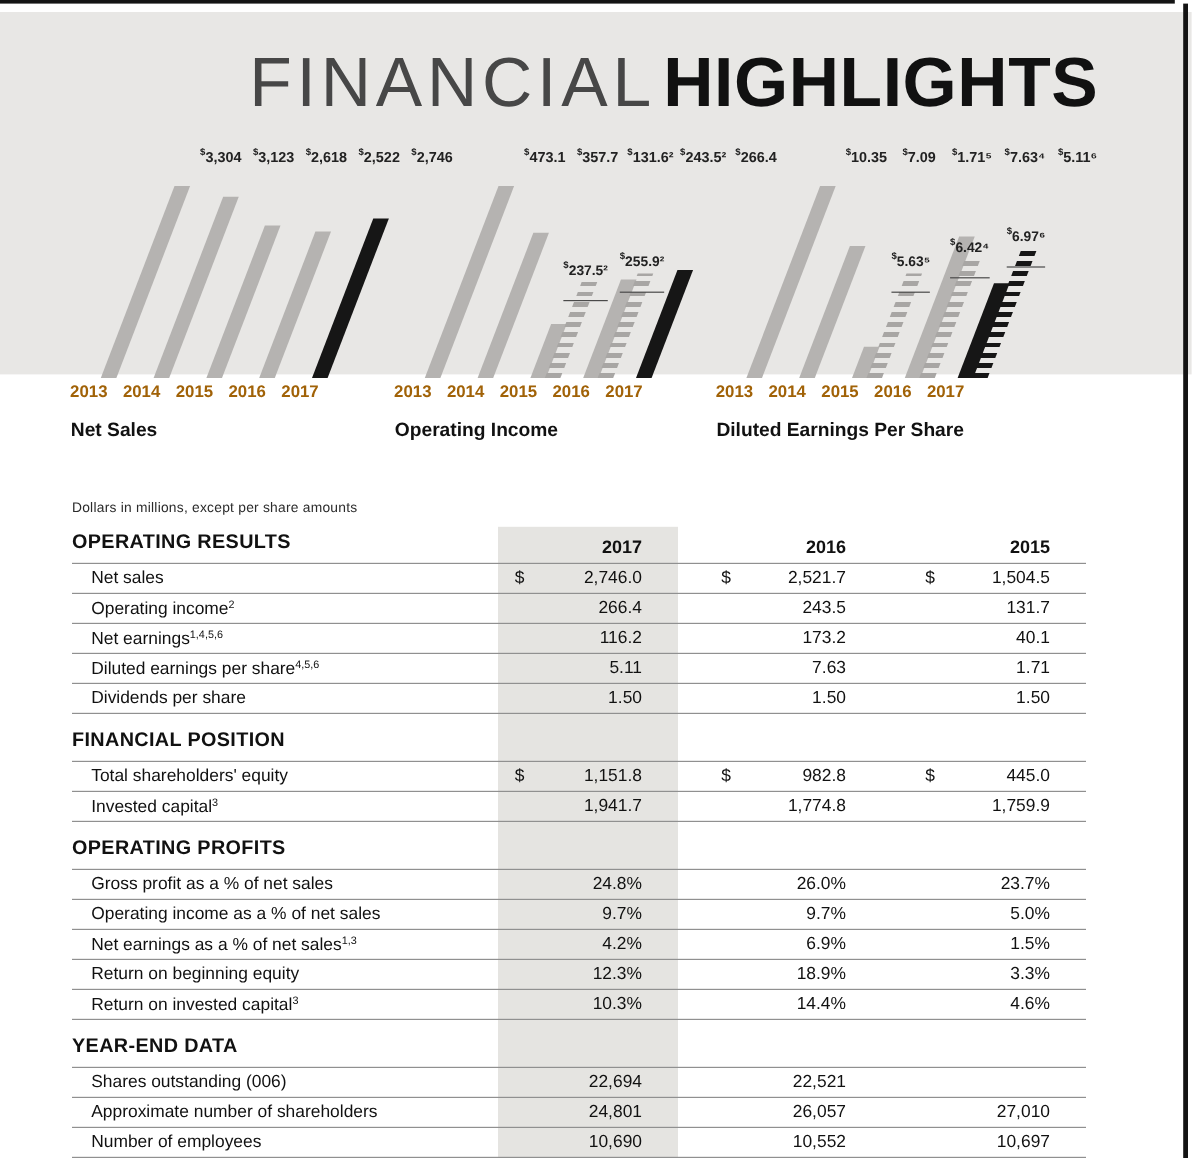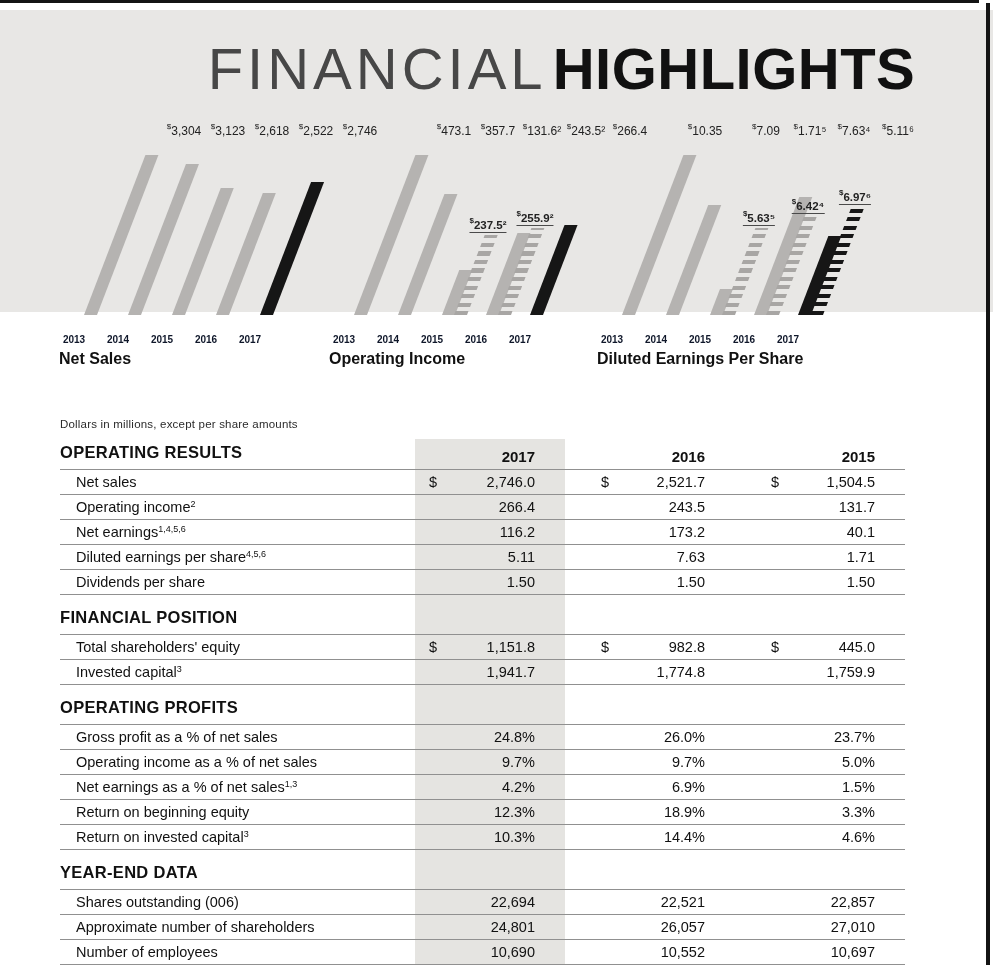--- a/index.html
+++ b/index.html
@@ -37,31 +37,31 @@
   .plot{position:absolute;top:0;left:0;width:100%;height:252px;overflow:visible;}
   .bar{
     position:absolute;width:13px;background:var(--bar-gray);
     transform:skewX(-21deg);transform-origin:bottom left;
   }
   .bar.black{background:var(--bar-black);}
   .bar.dashed{background:repeating-linear-gradient(to top,#a8a6a4 0 4px,rgba(0,0,0,0) 4px 8.5px);}
   .bar.dashed.black{background:repeating-linear-gradient(to top,#161616 0 4px,rgba(0,0,0,0) 4px 8.5px);}
   .val-label{
     position:absolute;top:0;transform:translateX(-50%);
-    font-size:12px;font-weight:normal;color:#222;white-space:nowrap;
+    font-size:12px;font-weight:bold;color:#222;white-space:nowrap;
   }
   .adj-label{
     position:absolute;transform:translateX(-50%);
     font-size:11.5px;font-weight:bold;color:#222;white-space:nowrap;
-    border-bottom:1px solid #4a4a4a;padding-bottom:1px;
+    border-bottom:1px solid #4a4a4a;padding-bottom:18px;
   }
   sup.dsup{font-size:8px;vertical-align:6px;}
   .year-label{
-    position:absolute;top:212px;transform:translateX(-50%);
-    font-size:10px;font-weight:bold;color:#0f172a;
+    position:absolute;top:196px;transform:translateX(-50%);
+    font-size:14px;font-weight:bold;color:#a16207;
   }
   .chart-title{position:absolute;top:228px;left:17px;font-size:16px;font-weight:bold;color:#111;}
 
   
   .table-wrap{position:absolute;top:418px;left:60px;right:88px;}
   .note{font-size:11.5px;color:#2b2b2b;margin-bottom:9px;letter-spacing:0.2px;}
   .tbl{position:relative;}
   .shade{position:absolute;left:355px;top:0;bottom:0;width:150px;background:var(--shade);z-index:0;}
   .sec{position:relative;z-index:1;}
   .sec.gap{margin-top:9px;}
@@ -133,21 +133,21 @@
             <div class="bar dashed" style="left: 142px; top: 113px; height: 80px;"></div>
             <div class="adj-label" style="left: 176px; top: 94px;"><sup class="dsup">$</sup>237.5²</div>
             <div class="bar dashed" style="left: 186px; top: 106px; height: 87px;"></div>
             <div class="adj-label" style="left: 223px; top: 87px;"><sup class="dsup">$</sup>255.9²</div>
           </div>
         <div class="chart-title">Operating Income</div>
       </div>
       <div class="chart" id="chart-2" style="left:580px">
         <div class="plot">
             <div class="bar" style="left: 42px; top: 33px; height: 160px;"></div>
-            <div class="val-label" style="left: 125px;"><sup class="dsup">$</sup>10.35</div>
+            <div class="val-label" style="left: 142px;"><sup class="dsup">$</sup>10.35</div>
             <div class="year-label" style="left: 32px;">2013</div>
             <div class="bar" style="left: 86px; top: 83px; height: 110px;"></div>
             <div class="val-label" style="left: 186px;"><sup class="dsup">$</sup>7.09</div>
             <div class="year-label" style="left: 76px;">2014</div>
             <div class="bar" style="left: 130px; top: 167px; height: 26px;"></div>
             <div class="val-label" style="left: 230px;"><sup class="dsup">$</sup>1.71⁵</div>
             <div class="year-label" style="left: 120px;">2015</div>
             <div class="bar" style="left: 174px; top: 75px; height: 118px;"></div>
             <div class="val-label" style="left: 274px;"><sup class="dsup">$</sup>7.63⁴</div>
             <div class="year-label" style="left: 164px;">2016</div>
@@ -358,23 +358,20 @@
             <div class="t-val col2"></div>
           </div>
           <div class="t-row">
             <div class="t-label row-label">Shares outstanding (006)</div>
             <div class="t-val col0">
               <span class="num">22,694</span>
             </div>
             <div class="t-val col1">
               <span class="num">22,521</span>
             </div>
-            <div class="t-val col2">
-              <span class="num">22,857</span>
-            </div>
           </div>
           <div class="t-row">
             <div class="t-label row-label">Approximate number of shareholders</div>
             <div class="t-val col0">
               <span class="num">24,801</span>
             </div>
             <div class="t-val col1">
               <span class="num">26,057</span>
             </div>
             <div class="t-val col2">

